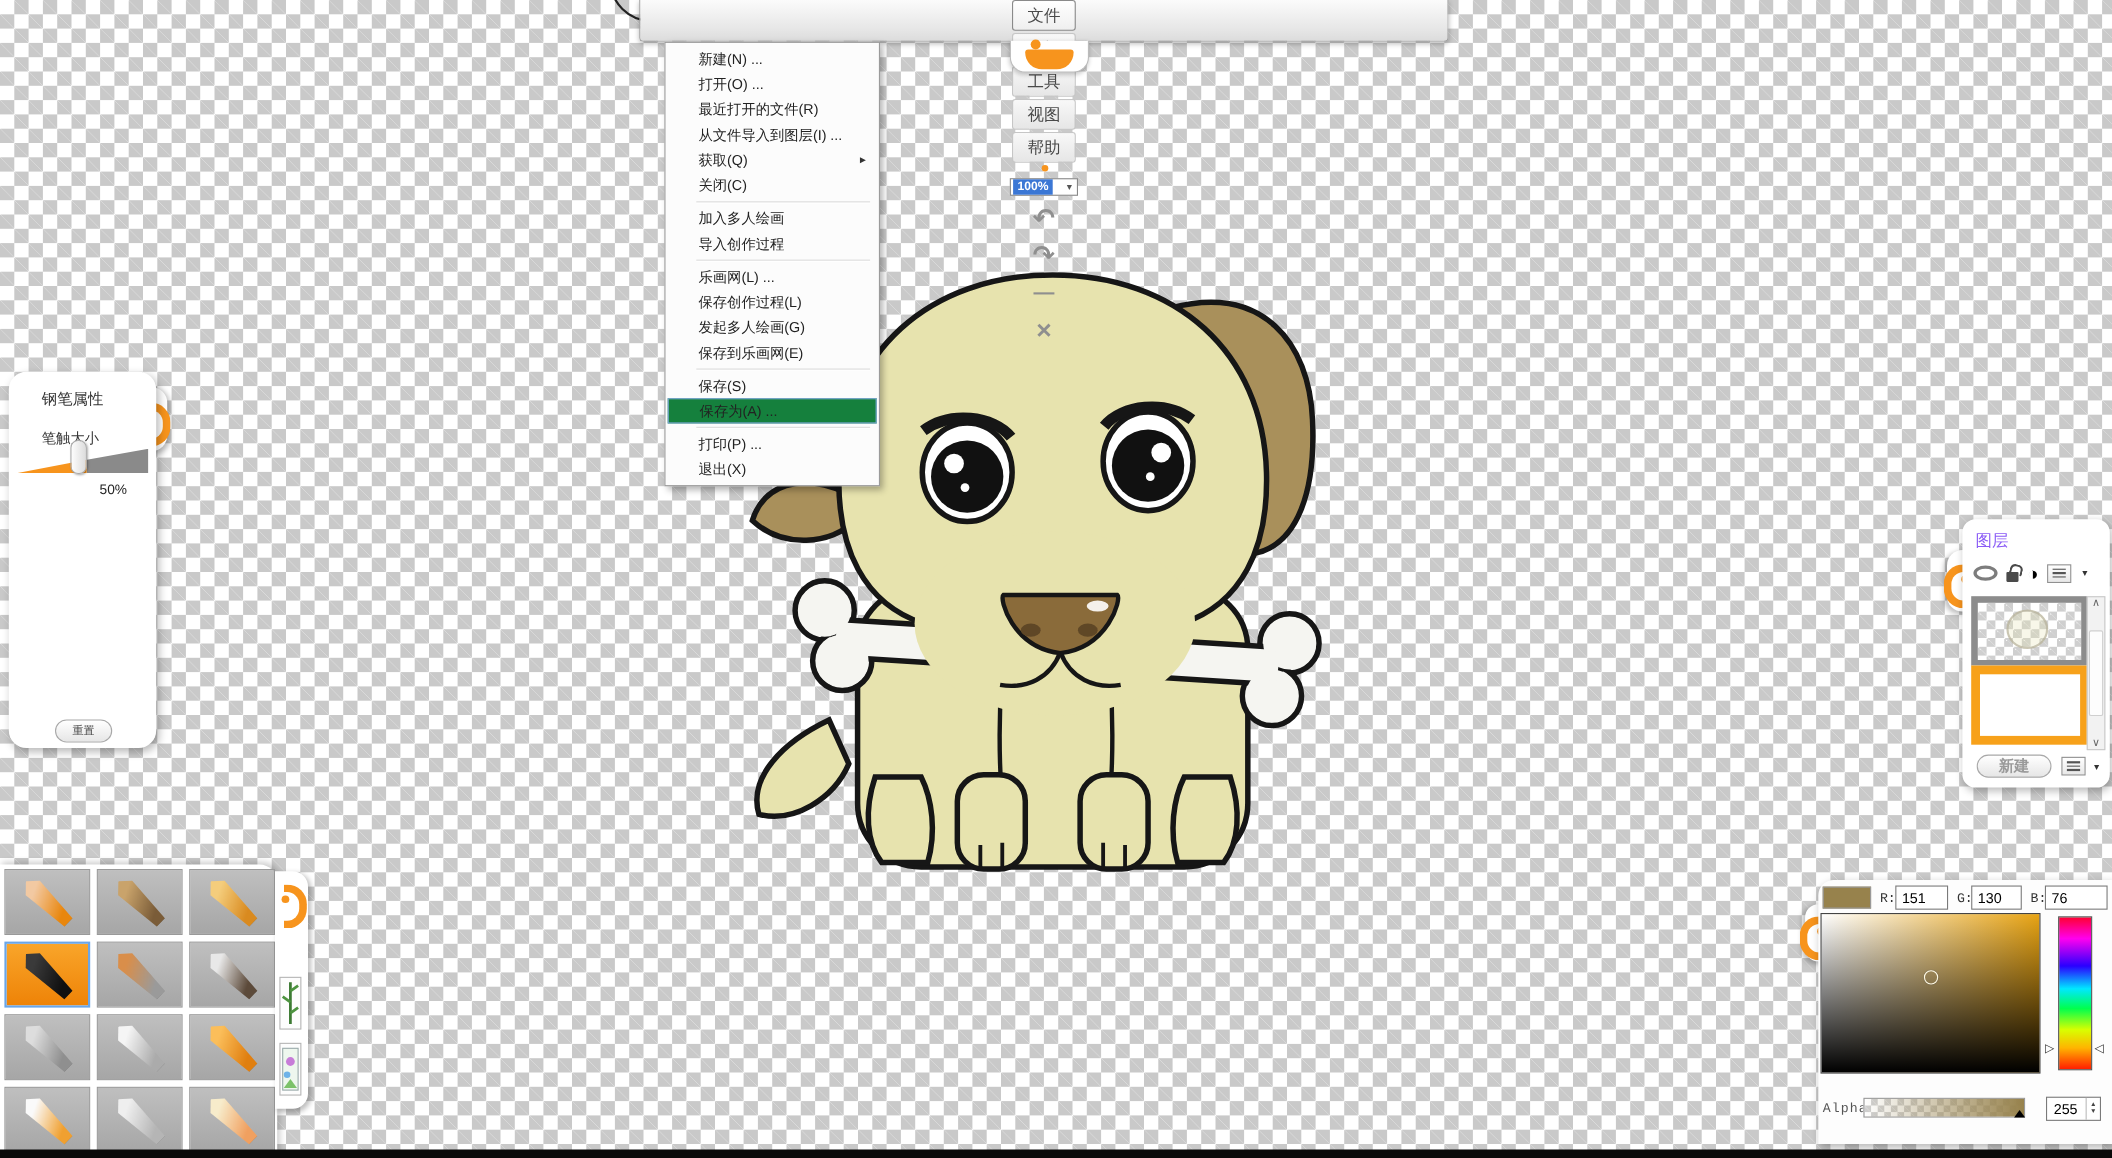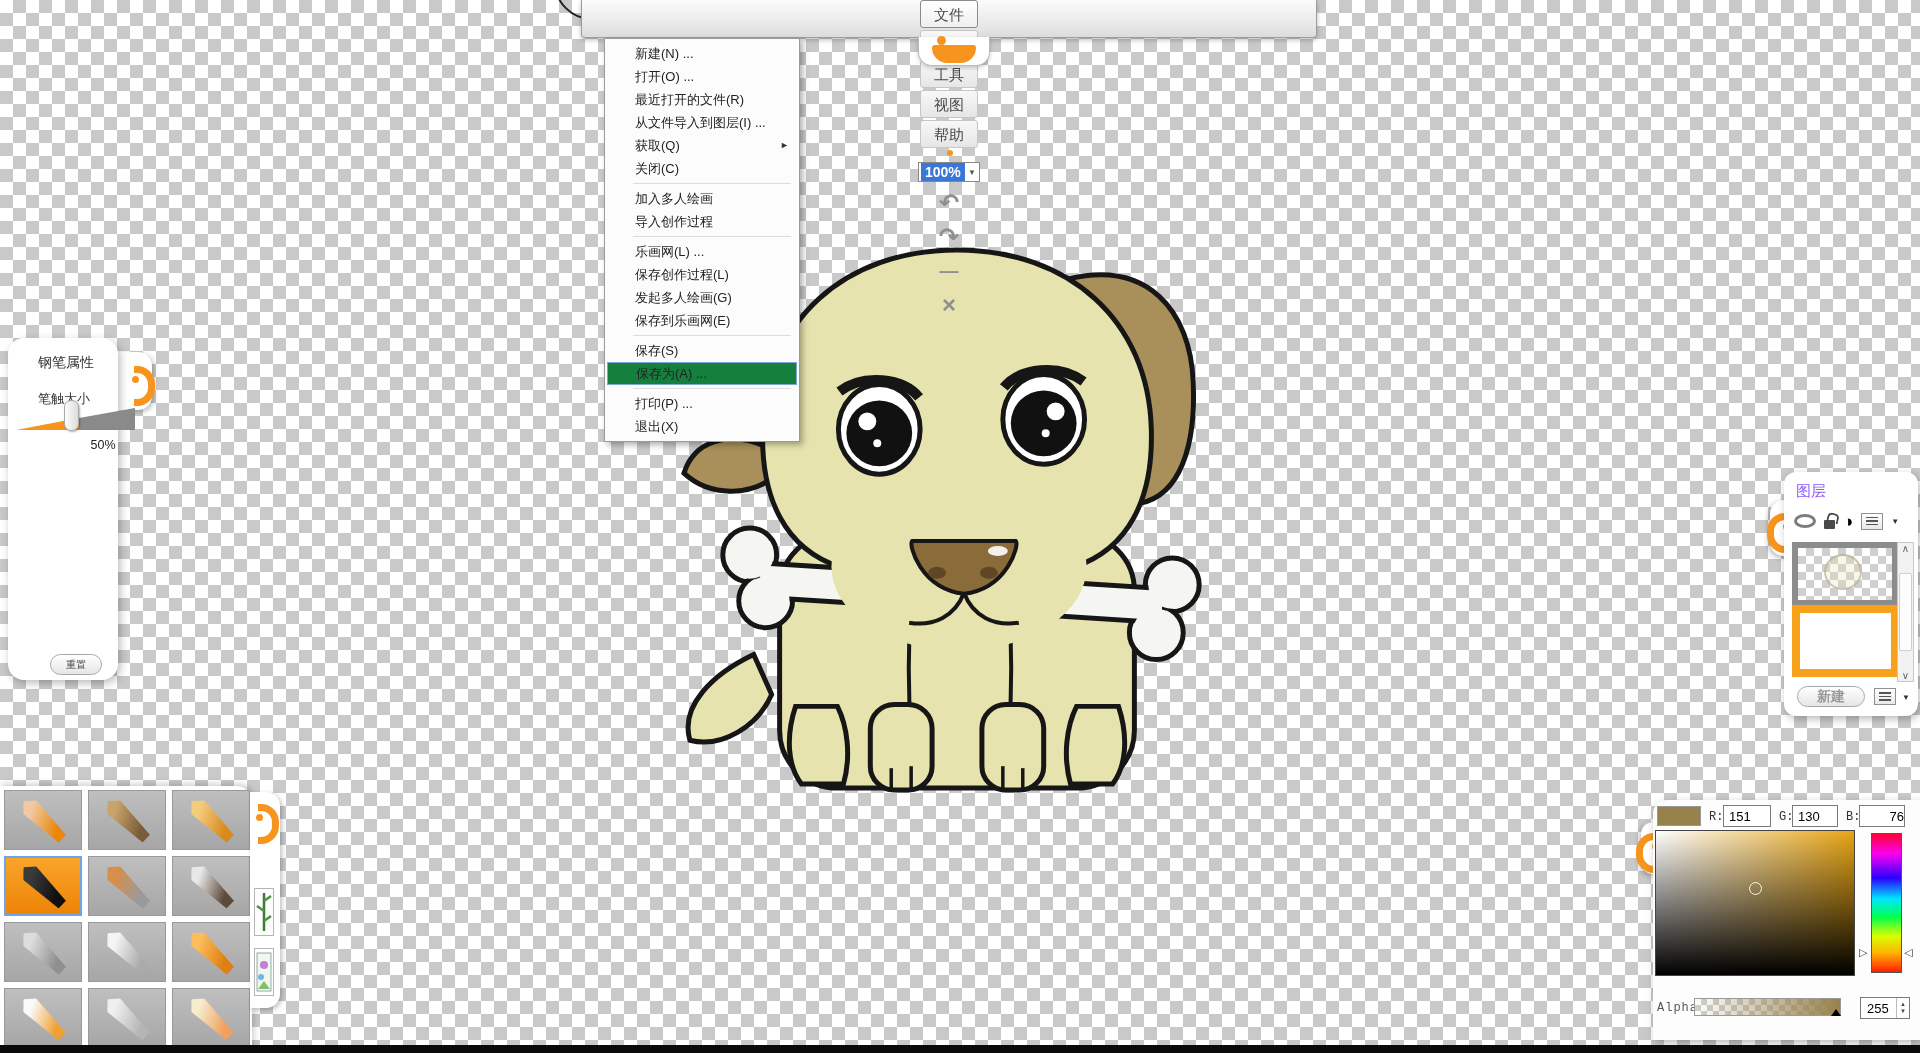--- a/index.html
+++ b/index.html
@@ -25,21 +25,21 @@
     background:linear-gradient(#f8f8f8,#e6e6e6); border:1px solid #c6c6c6; border-radius:3px; cursor:default; }
   .menu-btn.active { background:linear-gradient(#ffffff,#efefef); border:1px solid #8a8a8a; }
   .tb-sep { width:1px; height:26px; background:#bdbdbd; margin:0 6px; box-shadow:1px 0 0 #fff; }
   .logo-circle { width:23px; height:23px; border-radius:50%;
     background:conic-gradient(#e33,#f90,#fd0,#3b3,#08c,#86c,#e33); position:relative; }
   .logo-circle.ring::after { content:''; position:absolute; inset:5px; background:#fff; border-radius:50%; }
   .logo-circle.ring::before { content:''; position:absolute; inset:9px; background:#2d7bd9; border-radius:50%; z-index:1; }
   .logo-dot { position:absolute; width:6px; height:6px; border-radius:50%; background:#f7941d; left:9px; bottom:-4px; }
   .mag { width:24px; height:24px; }
   .zoombox { width:62px; height:22px; background:#fff; border:1px solid #888; display:flex; align-items:center; }
-  .zoomval { background:#3b77d5; color:#fff; font-size:14px; font-weight:bold; padding:1px 4px; margin-left:2px; }
+  .zoomval { background:#3b77d5; color:#fff; font-size:11px; font-weight:bold; padding:1px 4px; margin-left:2px; }
   .zoomdrop { margin-left:auto; font-size:8px; color:#555; padding:0 3px; }
   .tb-icon { font-size:24px; color:#8f8f8f; font-weight:bold; width:34px; text-align:center; line-height:30px; }
   .tb-icon.small { font-size:19px; }
 
   
   #toolbar-tab { left:918px; top:37px; width:72px; height:29px; background:#fff;
     border:1px solid #bbb; border-top:none; border-radius:0 0 14px 14px; box-shadow:0 2px 4px rgba(0,0,0,.2); }
   #toolbar-tab .dot { position:absolute; left:18px; top:-1px; width:9px; height:9px; background:#f7941d; border-radius:50%; }
   #toolbar-tab .smile { position:absolute; left:13px; top:8px; width:44px; height:18px; background:#f7941d; border-radius:4px 4px 22px 22px; }
 
@@ -57,21 +57,21 @@
   .panel { background:#fff; box-shadow:2px 3px 8px rgba(0,0,0,.28); }
 
   
   .o-handle { position:relative; width:20px; height:34px; }
   .o-handle::before { content:''; position:absolute; left:2px; top:12px; width:7px; height:7px; border-radius:50%; background:#f7941d; }
   .o-handle::after { content:''; position:absolute; left:4px; top:2px; width:14px; height:26px;
     border:7px solid #f7941d; border-left:none; border-radius:0 18px 18px 0; }
   .o-handle.flip { transform:scaleX(-1); }
 
   
-  #pen-panel { left:8px; top:338px; width:110px; height:342px; border-radius:16px; }
+  #pen-panel { left:8px; top:338px; width:134px; height:342px; border-radius:16px; }
   #pen-handle { left:118px; top:352px; width:34px; height:58px; background:#fff; border-radius:0 14px 14px 0;
     box-shadow:2px 2px 5px rgba(0,0,0,.25); display:flex; align-items:center; justify-content:flex-end; padding-right:2px; }
   #pen-panel .title { position:absolute; left:30px; top:16px; font-size:14px; color:#333; }
   #pen-panel .size-label { position:absolute; left:30px; top:52px; font-size:13px; color:#333; }
   .wedge-orange { position:absolute; left:8px; top:70px; width:63px; height:25px;
     clip-path:polygon(0 88%, 100% 40%, 100% 88%); background:#f7941d; }
   .wedge-gray { position:absolute; left:71px; top:70px; width:56px; height:25px;
     clip-path:polygon(0 40%, 100% 0%, 100% 88%, 0 88%); background:#8a8a8a; }
   .slider-thumb { position:absolute; left:56px; top:62px; width:15px; height:31px; border-radius:7px;
     background:linear-gradient(90deg,#fdfdfd,#dcdcdc); border:1px solid #aaa; box-shadow:1px 1px 2px rgba(0,0,0,.3); }
@@ -447,21 +447,21 @@
   <div class="abs" id="color-handle">
     <div class="o-handle flip"></div>
   </div>
   <div class="abs panel" id="color-panel">
     <div id="color-swatch" style="background: rgb(151, 130, 76);"></div>
     <span class="rgb-label" style="left:56px">R:</span>
     <input class="rgb-input" style="left: 70px; width: 48px;" value="151">
     <span class="rgb-label" style="left:126px">G:</span>
     <input class="rgb-input" style="left: 139px; width: 46px;" value="130">
     <span class="rgb-label" style="left:193px">B:</span>
-    <input class="rgb-input" style="left: 206px; width: 46px; text-align: right;" value="76">
+    <input class="rgb-input" style="left: 206px; width: 57px;" value="76">
     <div id="sv-square" style="background: linear-gradient(to top, rgb(0, 0, 0), rgba(0, 0, 0, 0)), linear-gradient(to right, rgb(255, 255, 255), rgb(232, 164, 20));">
       <div id="sv-marker"></div>
     </div>
     <div id="hue-bar"></div>
     <span class="hue-arrow" id="hue-arrow-l">▷</span>
     <span class="hue-arrow" id="hue-arrow-r">◁</span>
     <span id="alpha-label">Alpha</span>
     <div id="alpha-bar">
       <div id="alpha-fill" style="background: linear-gradient(to right, rgba(151, 130, 76, 0), rgb(151, 130, 76));"></div>
       <div id="alpha-marker"></div>

